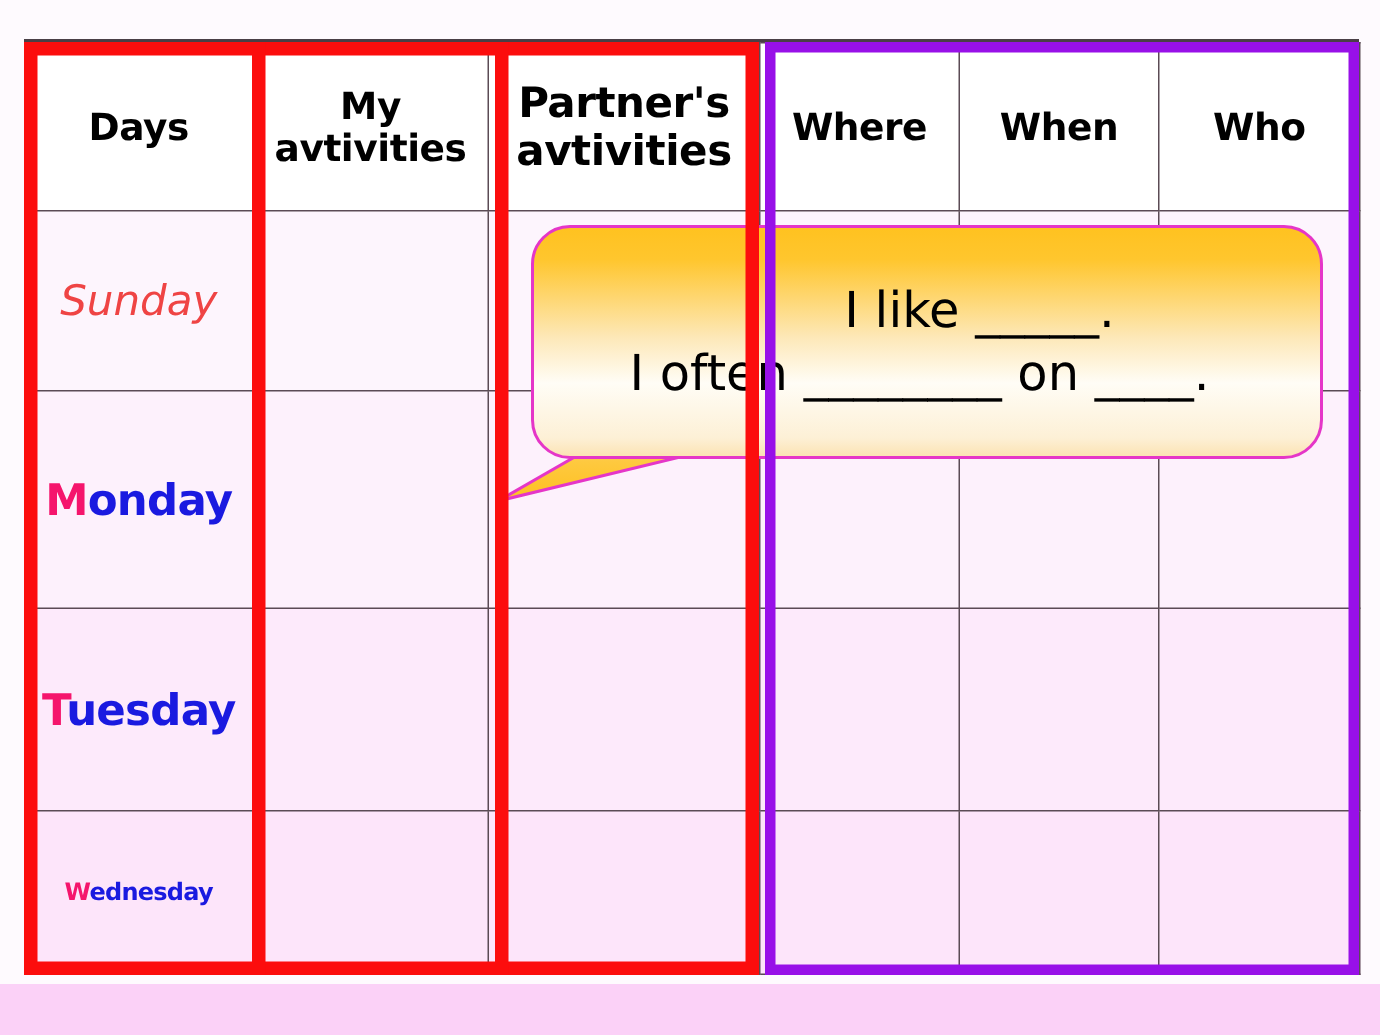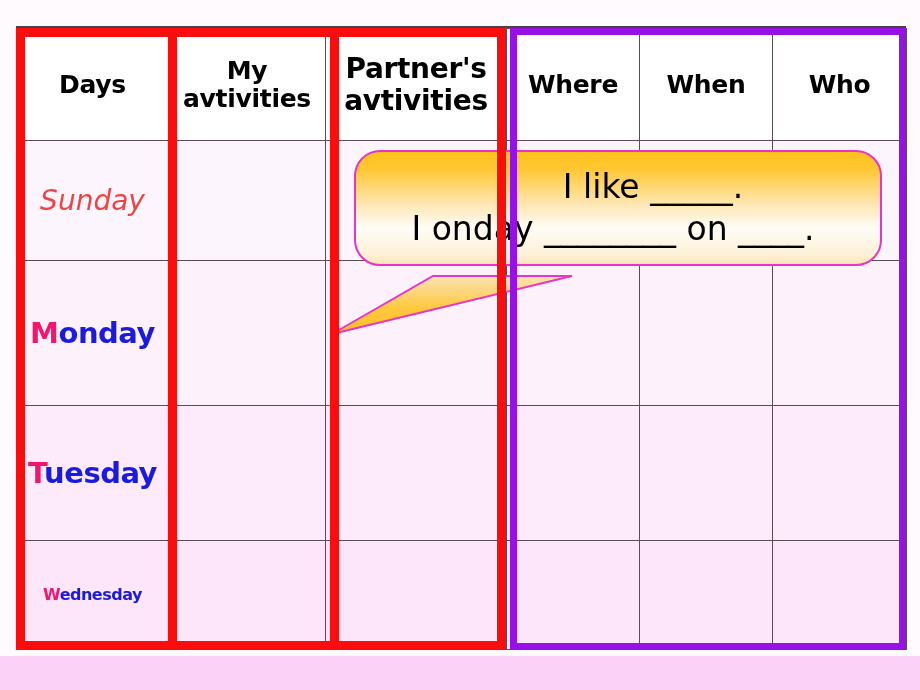--- a/index.html
+++ b/index.html
@@ -164,21 +164,21 @@
     left: 0; top: 0;
     width: 920px; height: 690px;
     z-index: 30;
     pointer-events: none;
   }
   .bubble {
     position: absolute;
     left: 354px;
     top: 150px;
     width: 528px;
-    height: 116px;
+    height: 156px;
     border-radius: 26px;
     background: linear-gradient(to bottom,
                 #ffc220 0%,
                 #ffc62e 14%,
                 #fde8b8 48%,
                 #fffdf6 68%,
                 #fdf0d6 92%,
                 #fbe3b4 100%);
     border: 2px solid #e536c8;
     box-sizing: border-box;
@@ -290,21 +290,21 @@
           <stop offset="0%" stop-color="#fbe3b4"></stop>
           <stop offset="55%" stop-color="#fec93f"></stop>
           <stop offset="100%" stop-color="#fec020"></stop>
         </linearGradient>
       </defs>
       <polygon points="433,276 572,276 332,334" fill="url(#tailGrad)" stroke="#e536c8" stroke-width="2"></polygon>
     </svg>
     <div class="bubble">
       <div class="bubble-text">
         <div class="bubble-line1">I like _____.</div>
-        <div class="bubble-line2">I onday ________ on ____.</div>
+        <div class="bubble-line2">I often ________ on ____.</div>
       </div>
     </div>
   </div>
 
   <div class="box-red">
     <div class="divider div1"></div>
     <div class="divider div2"></div>
   </div>
   <div class="box-purple"></div>
 

